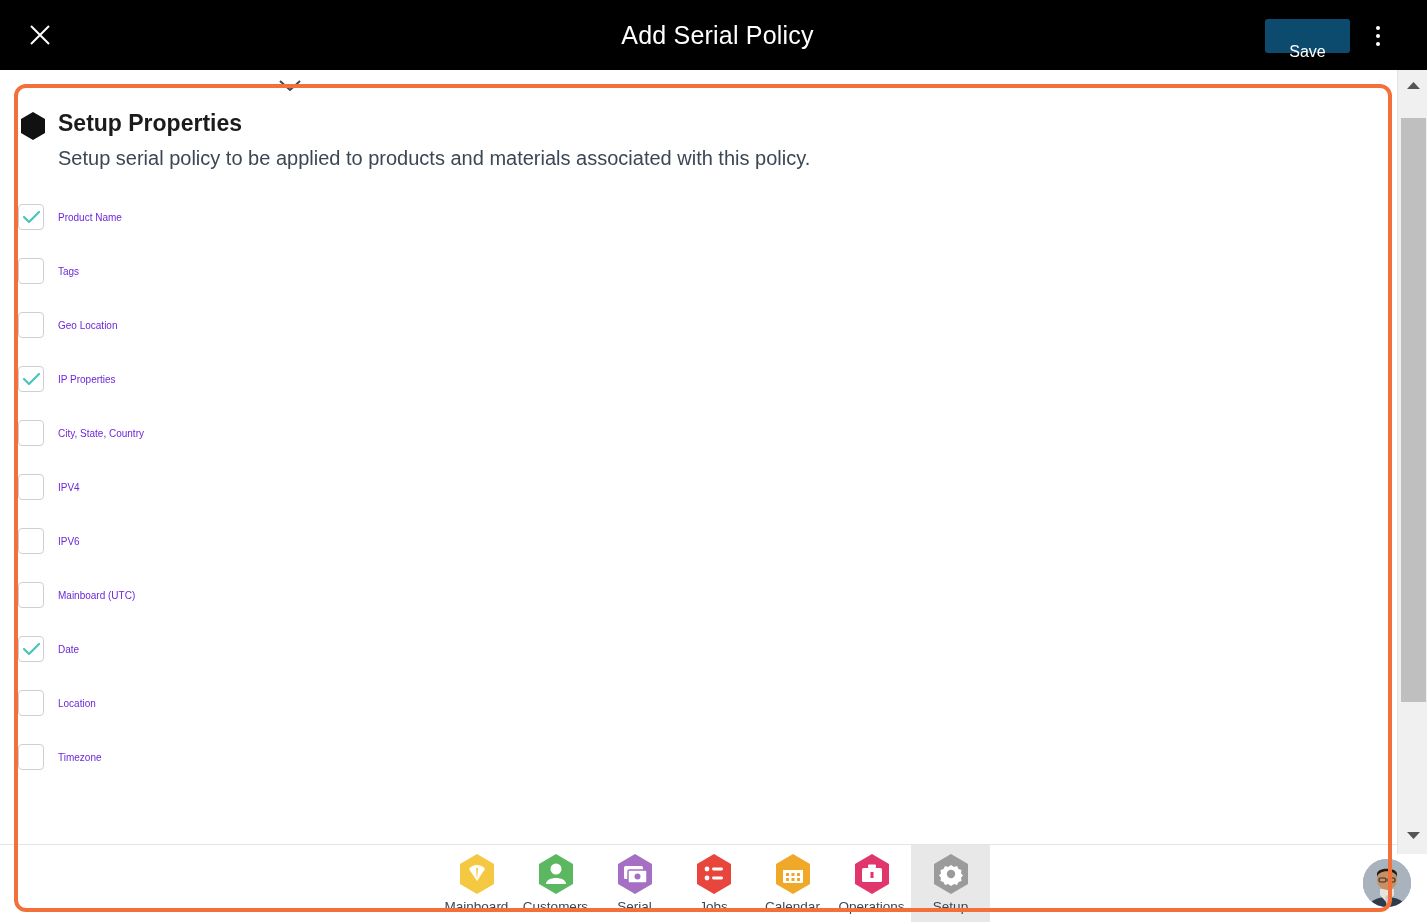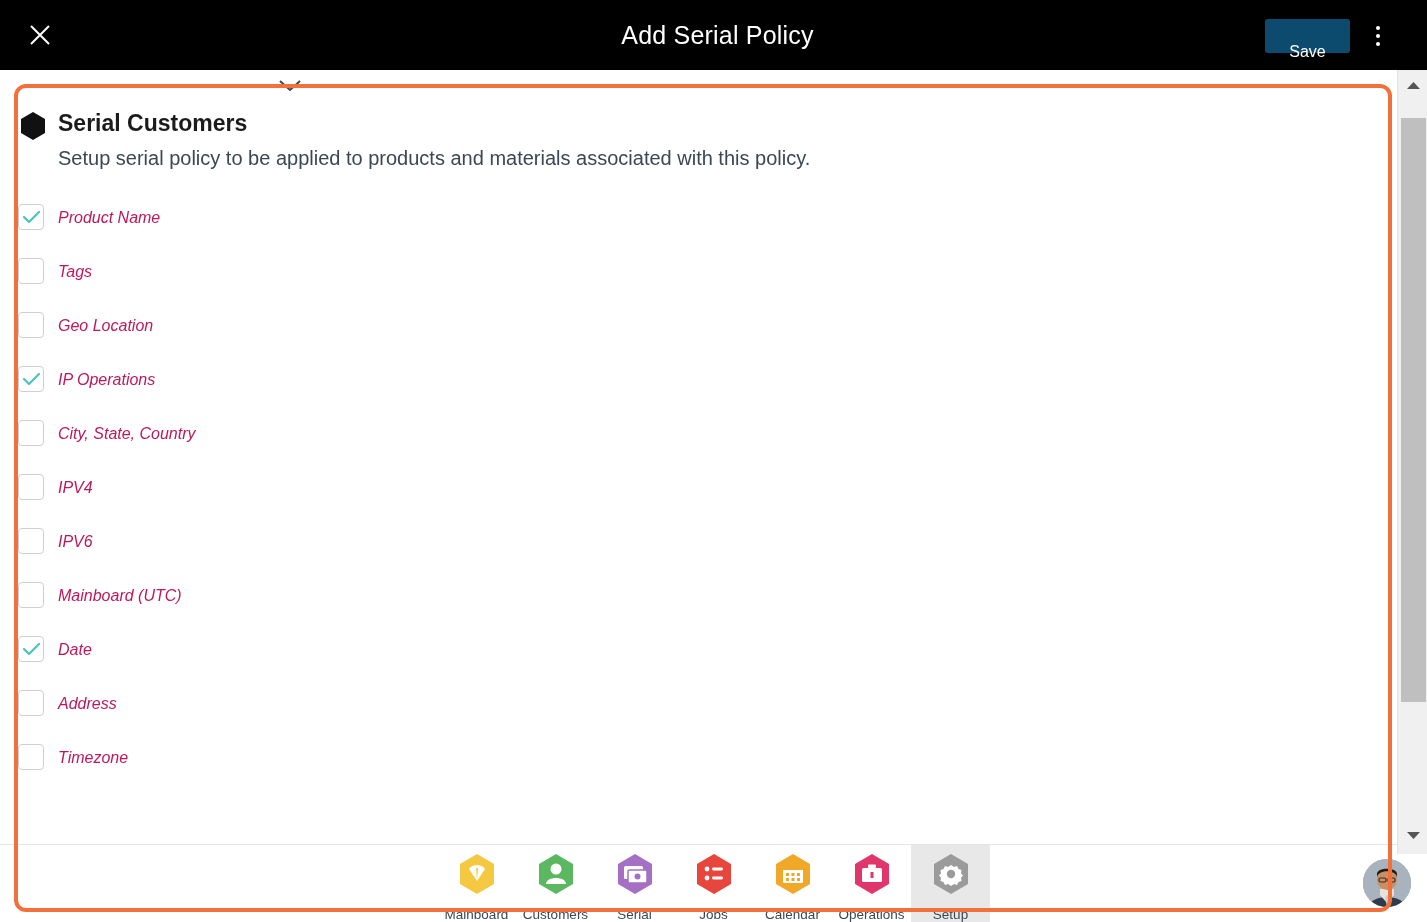--- a/index.html
+++ b/index.html
@@ -162,24 +162,23 @@
     border: 1px solid #ccd0d4;
     border-radius: 4px;
     display: flex;
     align-items: center;
     justify-content: center;
   }
   .checkbox svg { display: none; }
   .checkbox.checked svg { display: block; }
   .option-label {
     margin-left: 42px;
-    font-size: 16px;
-    color: #be185d;
+    font-size: 10px;
+    color: #6d28d9;
     line-height: 19px;
-    font-style: italic;
   }
 
   
   .scrollbar {
     position: absolute;
     right: 0; top: 70px;
     width: 30px; height: 784px;
     background: #f0f0f0;
     border-left: 1px solid #e2e2e2;
     z-index: 25;
@@ -212,21 +211,20 @@
     justify-content: center;
     z-index: 10;
   }
   .nav-item {
     width: 79px; height: 78px;
     padding-top: 6px;
     display: flex;
     flex-direction: column;
     align-items: center;
     cursor: pointer;
-    gap: 8px;
   }
   .nav-item.active { background: #e8e8e8; }
   .nav-icon { width: 46px; height: 46px; }
   .nav-label {
     margin-top: 1px;
     font-size: 13.5px;
     color: #3b4754;
     line-height: 17px;
     white-space: nowrap;
   }
@@ -256,21 +254,21 @@
       </svg>
   </div>
 
   <div class="content">
     <div class="section-head">
       <div class="hex-bullet">
         <svg width="26" height="28" viewBox="0 0 26 28">
             <polygon points="13,0 25,7 25,21 13,28 1,21 1,7" fill="#111111"></polygon>
           </svg>
       </div>
-      <div class="section-title">Serial Customers</div>
+      <div class="section-title">Setup Properties</div>
       <div class="section-sub">Setup serial policy to be applied to products and materials associated with this policy.</div>
     </div>
 
     <div class="options-list">
       <div class="option-row">
         <span class="checkbox checked">
           <svg width="17" height="13" viewBox="0 0 17 13">
               <path d="M1 6 L6 11 L16 1" fill="none" stroke="#4ec3b6" stroke-width="2.2" stroke-linecap="round" stroke-linejoin="round"></path>
             </svg>
         </span>
@@ -287,21 +285,21 @@
           
         </span>
         <span class="option-label">Geo Location</span>
       </div>
       <div class="option-row">
         <span class="checkbox checked">
           <svg width="17" height="13" viewBox="0 0 17 13">
               <path d="M1 6 L6 11 L16 1" fill="none" stroke="#4ec3b6" stroke-width="2.2" stroke-linecap="round" stroke-linejoin="round"></path>
             </svg>
         </span>
-        <span class="option-label">IP Operations</span>
+        <span class="option-label">IP Properties</span>
       </div>
       <div class="option-row">
         <span class="checkbox">
           
         </span>
         <span class="option-label">City, State, Country</span>
       </div>
       <div class="option-row">
         <span class="checkbox">
           
@@ -325,21 +323,21 @@
           <svg width="17" height="13" viewBox="0 0 17 13">
               <path d="M1 6 L6 11 L16 1" fill="none" stroke="#4ec3b6" stroke-width="2.2" stroke-linecap="round" stroke-linejoin="round"></path>
             </svg>
         </span>
         <span class="option-label">Date</span>
       </div>
       <div class="option-row">
         <span class="checkbox">
           
         </span>
-        <span class="option-label">Address</span>
+        <span class="option-label">Location</span>
       </div>
       <div class="option-row">
         <span class="checkbox">
           
         </span>
         <span class="option-label">Timezone</span>
       </div>
     </div>
   </div>
 

